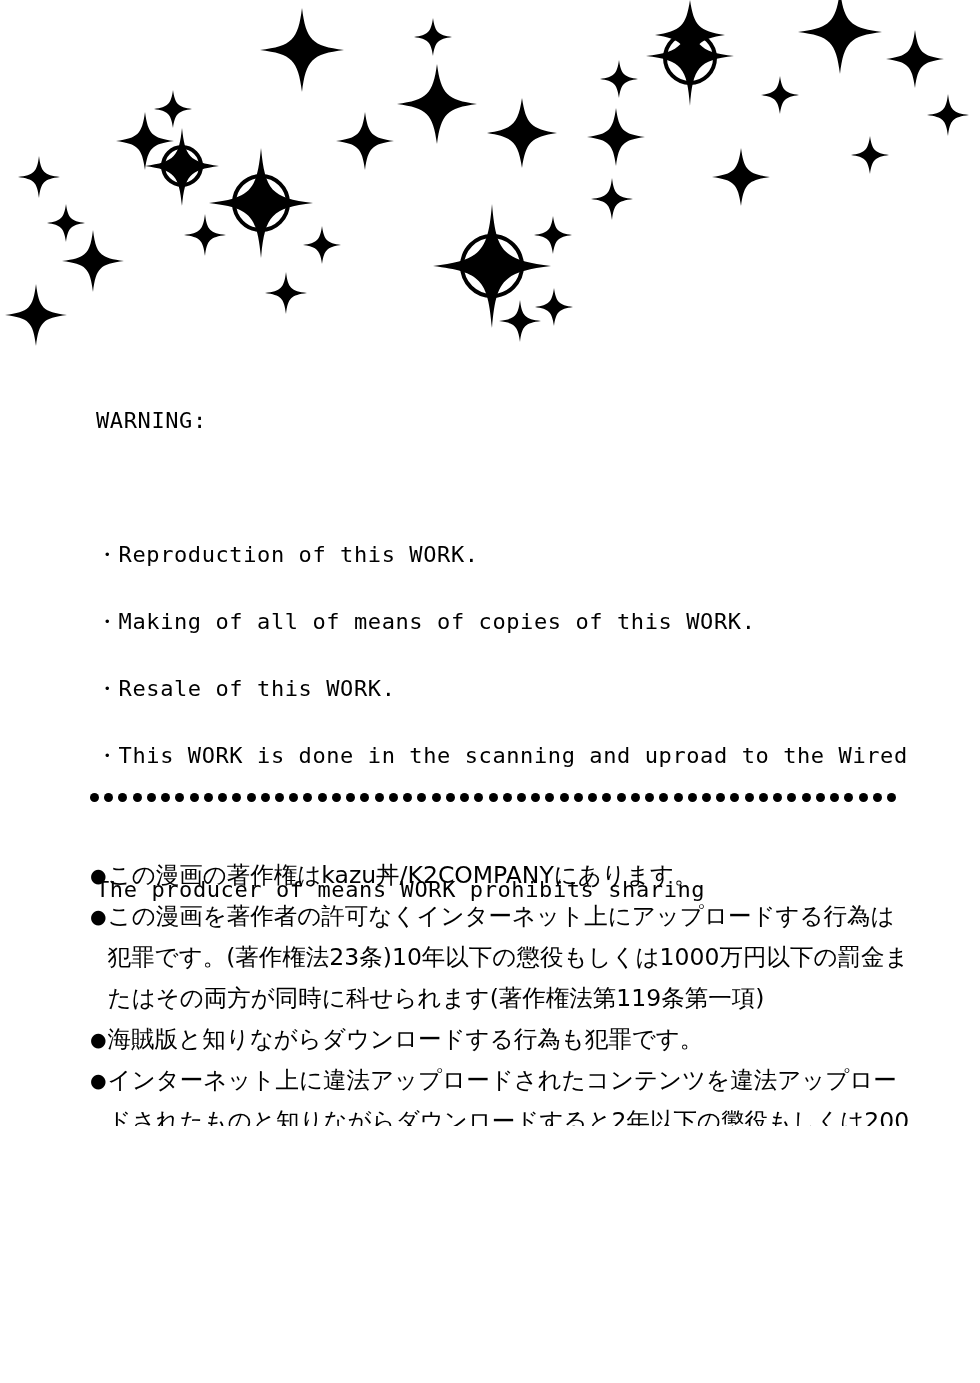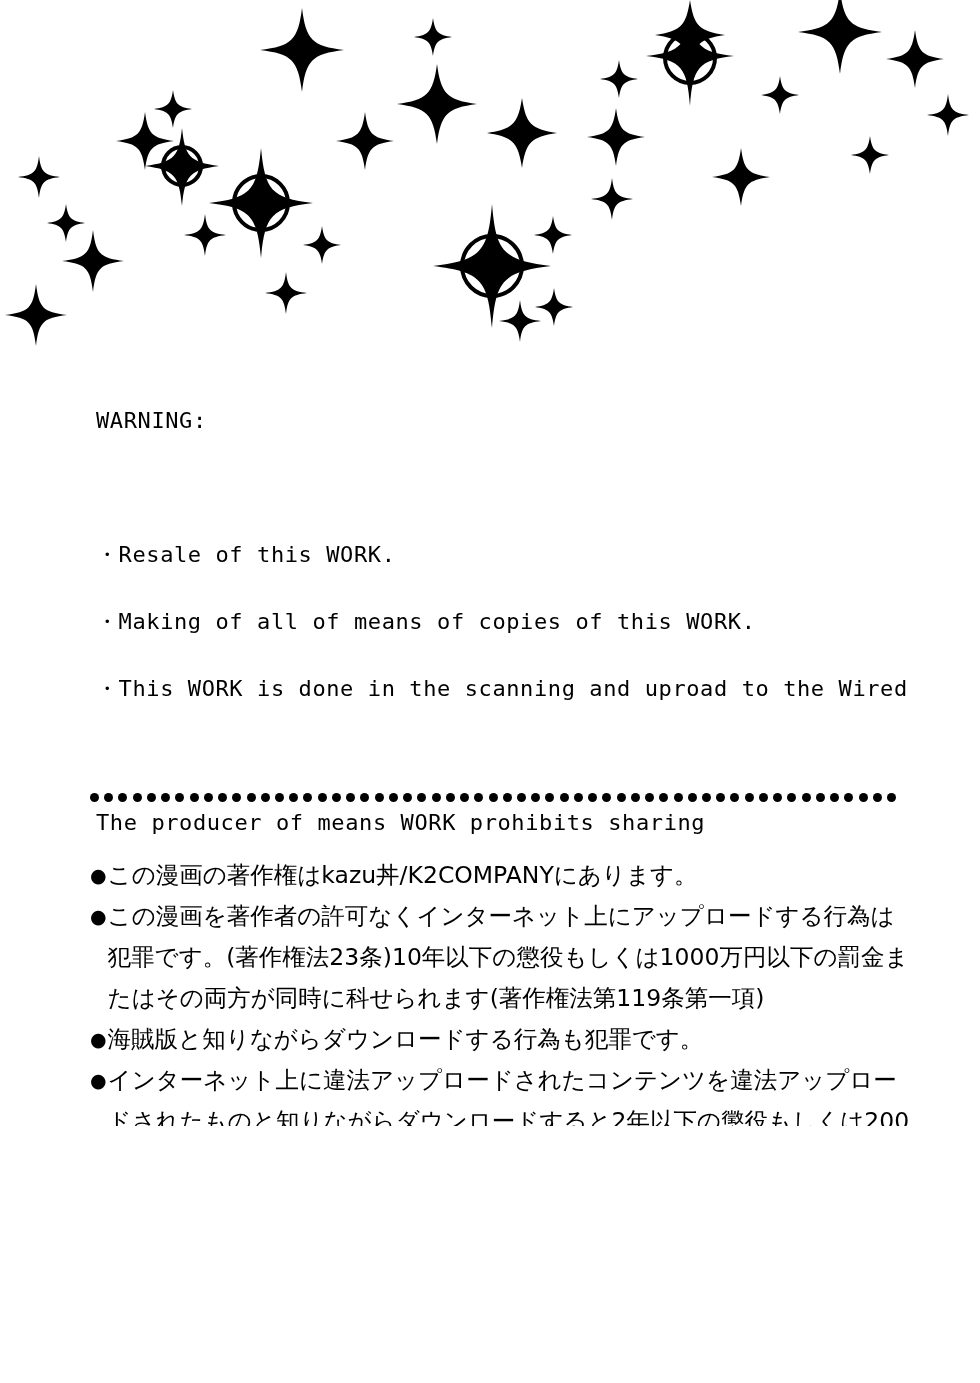--- a/index.html
+++ b/index.html
@@ -131,22 +131,23 @@
 
         <circle cx="492" cy="266" r="30" fill="none" stroke="#000" stroke-width="4"></circle>
         <path d="M492 204 C496 252 503 260 551 266 C503 272 496 280 492 328 C488 280 481 272 433 266 C481 260 488 252 492 204 Z"></path>
       </g>
     </svg>
   </div>
 
   <div class="en-block">
 <div>WARNING:</div>
 <div class="en-gap"></div>
+<div>・Reproduction of this WORK.</div>
+<div>・Making of all of means of copies of this WORK.</div>
 <div>・Resale of this WORK.</div>
-<div>・Making of all of means of copies of this WORK.</div>
 <div>・This WORK is done in the scanning and uproad to the Wired</div>
 <div class="en-gap"></div>
 <div>The producer of means WORK prohibits sharing</div>
   </div>
 
   <div class="dotline" id="dotline">
       <span class="dot" style="left: 0px;"></span>
       <span class="dot" style="left: 14.2321px;"></span>
       <span class="dot" style="left: 28.4643px;"></span>
       <span class="dot" style="left: 42.6964px;"></span>

